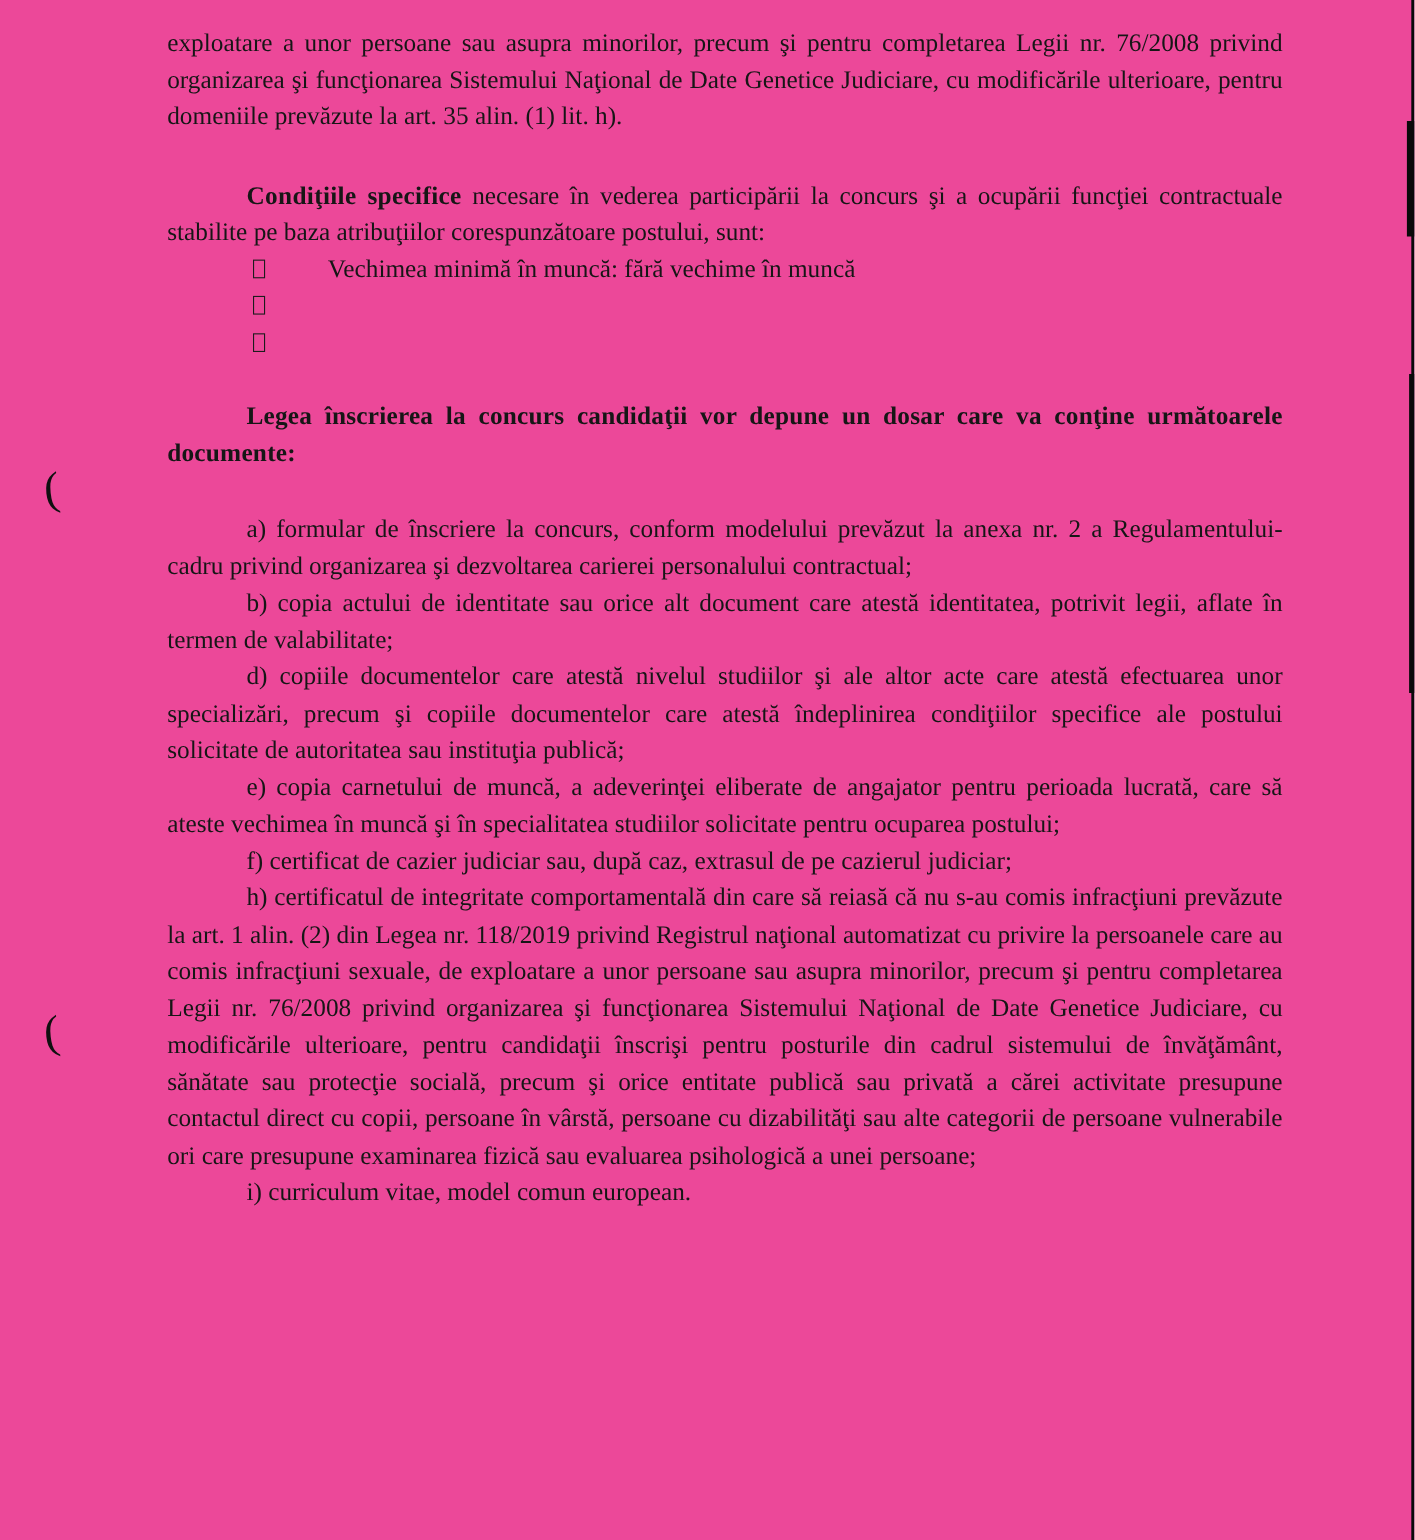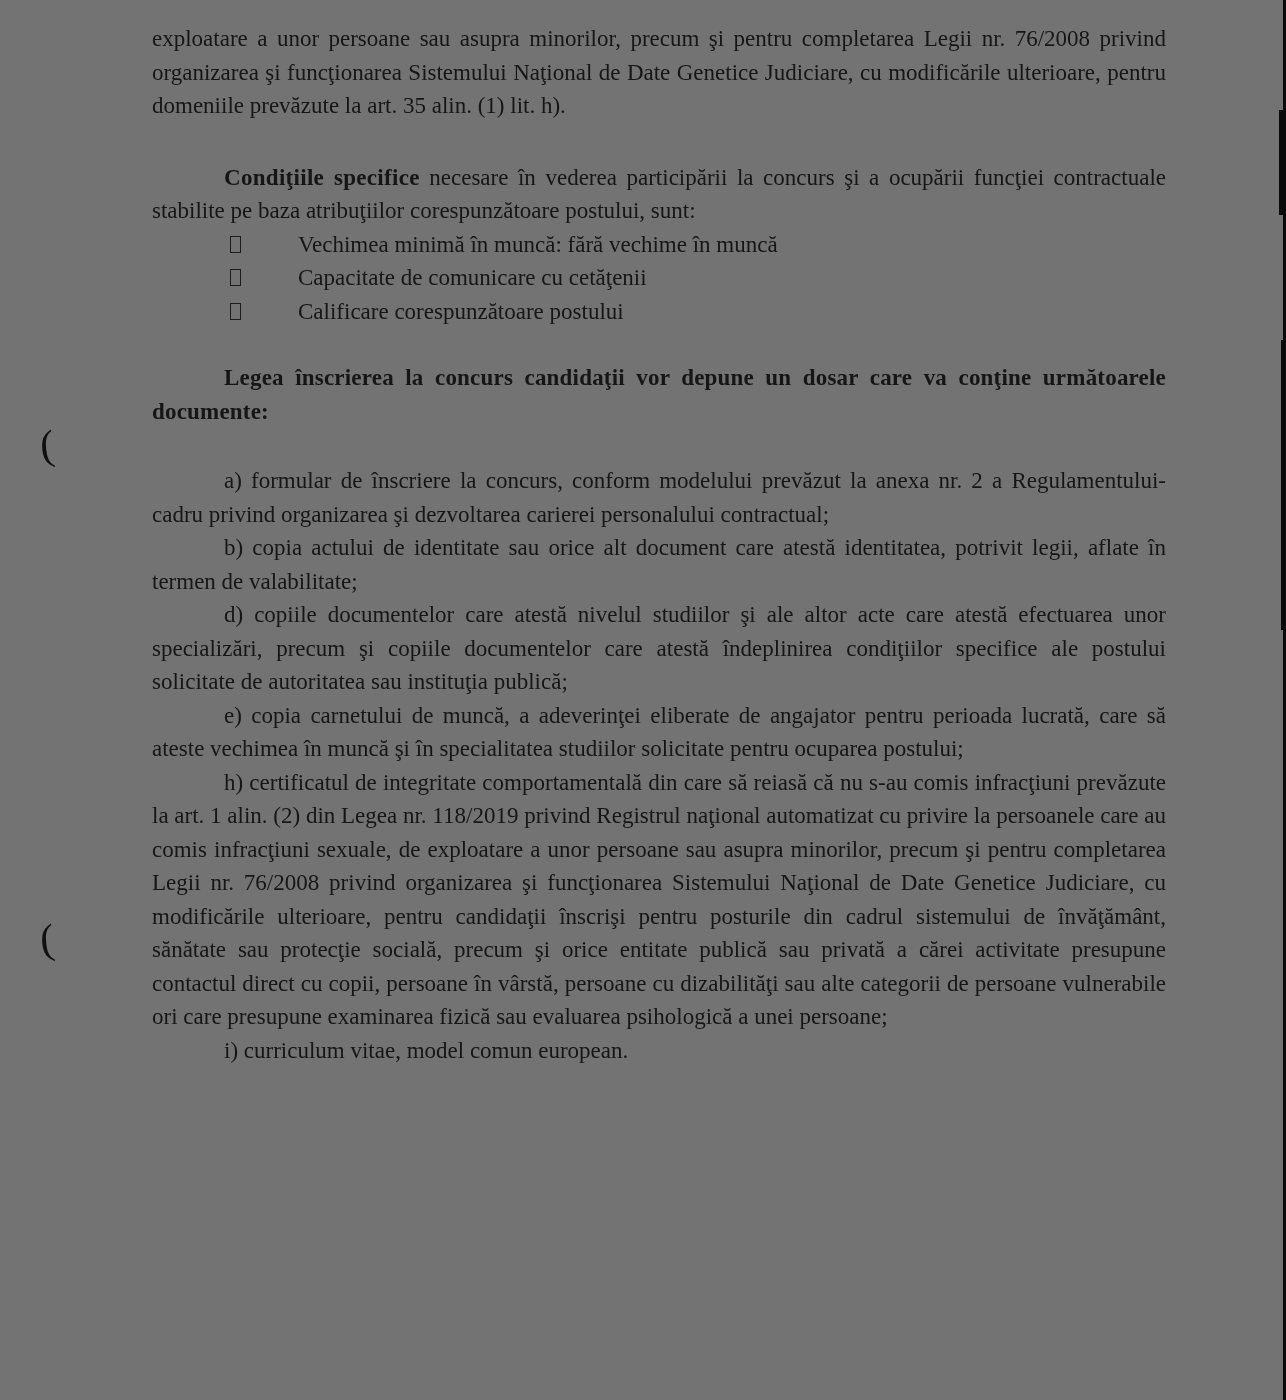--- a/index.html
+++ b/index.html
@@ -4,21 +4,21 @@
 <style>
   html, body {
     margin: 0;
     padding: 0;
     background: #ffffff;
   }
   .page {
     position: relative;
     width: 1286px;
     height: 1400px;
-    background: #737373;
+    background: #ec4899;
     overflow: hidden;
     font-family: "Liberation Serif", "DejaVu Serif", serif;
     color: #161616;
     font-size: 23px;
     line-height: 33.5px;
   }
   .content {
     position: absolute;
     left: 152px;
     top: 22px;
@@ -93,33 +93,34 @@
 
     <p>exploatare a unor persoane sau asupra minorilor, precum şi pentru completarea Legii nr. 76/2008 privind organizarea şi funcţionarea Sistemului Naţional de Date Genetice Judiciare, cu modificările ulterioare, pentru domeniile prevăzute la art. 35 alin. (1) lit. h).</p>
 
     <p class="indent para-conditions"><span class="lead-bold">Condiţiile specifice</span><span> necesare în vederea participării la concurs şi a ocupării funcţiei contractuale stabilite pe baza atribuţiilor corespunzătoare postului, sunt:</span></p>
 
     <div class="bullet-list">
       <div class="bullet-row">
         <span class="tofu"></span><span>Vechimea minimă în muncă: fără vechime în muncă</span>
       </div>
       <div class="bullet-row">
-        <span class="tofu"></span><span>Capacitate de comunicare cu cetăţenii</span>
+        <span class="tofu"></span>
       </div>
       <div class="bullet-row">
-        <span class="tofu"></span><span>Calificare corespunzătoare postului</span>
+        <span class="tofu"></span>
       </div>
     </div>
 
     <p class="indent para-dossier">Legea înscrierea la concurs candidaţii vor depune un dosar care va conţine următoarele documente:</p>
 
     <p class="indent doc-item first">a) formular de înscriere la concurs, conform modelului prevăzut la anexa nr. 2 a Regulamentului-cadru privind organizarea şi dezvoltarea carierei personalului contractual;</p>
     <p class="indent doc-item">b) copia actului de identitate sau orice alt document care atestă identitatea, potrivit legii, aflate în termen de valabilitate;</p>
     <p class="indent doc-item">d) copiile documentelor care atestă nivelul studiilor şi ale altor acte care atestă efectuarea unor specializări, precum şi copiile documentelor care atestă îndeplinirea condiţiilor specifice ale postului solicitate de autoritatea sau instituţia publică;</p>
     <p class="indent doc-item">e) copia carnetului de muncă, a adeverinţei eliberate de angajator pentru perioada lucrată, care să ateste vechimea în muncă şi în specialitatea studiilor solicitate pentru ocuparea postului;</p>
+    <p class="indent doc-item">f) certificat de cazier judiciar sau, după caz, extrasul de pe cazierul judiciar;</p>
     <p class="indent doc-item">h) certificatul de integritate comportamentală din care să reiasă că nu s-au comis infracţiuni prevăzute la art. 1 alin. (2) din Legea nr. 118/2019 privind Registrul naţional automatizat cu privire la persoanele care au comis infracţiuni sexuale, de exploatare a unor persoane sau asupra minorilor, precum şi pentru completarea Legii nr. 76/2008 privind organizarea şi funcţionarea Sistemului Naţional de Date Genetice Judiciare, cu modificările ulterioare, pentru candidaţii înscrişi pentru posturile din cadrul sistemului de învăţământ, sănătate sau protecţie socială, precum şi orice entitate publică sau privată a cărei activitate presupune contactul direct cu copii, persoane în vârstă, persoane cu dizabilităţi sau alte categorii de persoane vulnerabile ori care presupune examinarea fizică sau evaluarea psihologică a unei persoane;</p>
     <p class="indent doc-item">i) curriculum vitae, model comun european.</p>
 
   </div>
 
   <span class="margin-mark mark-1">(</span>
   <span class="margin-mark mark-2">(</span>
 
   <div class="scan-bar"></div>
   <div class="scan-blob-1"></div>

